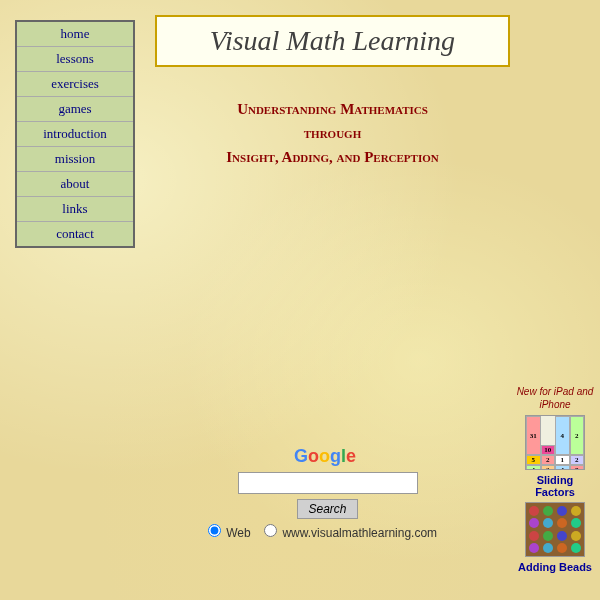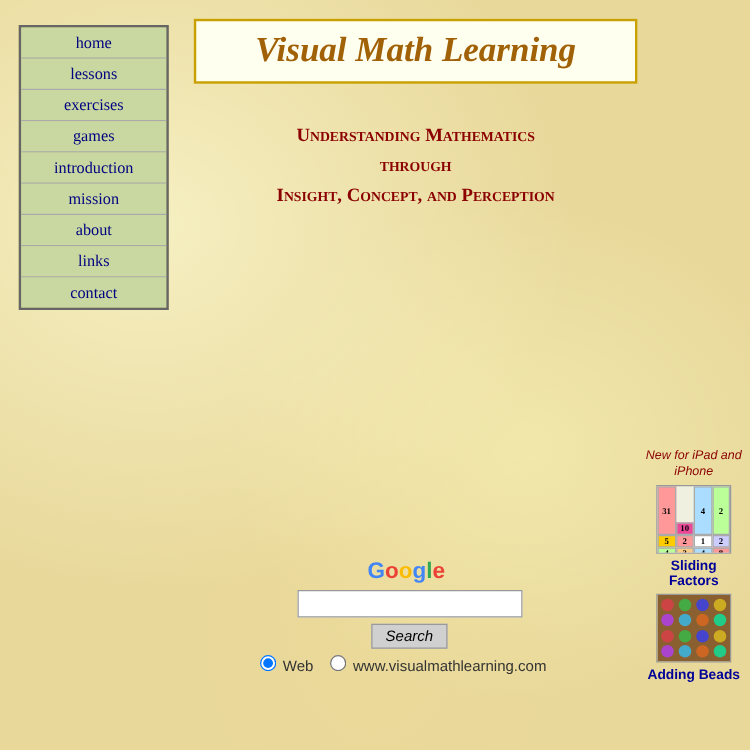--- a/index.html
+++ b/index.html
@@ -59,22 +59,22 @@
       border: 2px solid #c8a000;
       background: #fffff0;
       padding: 8px 20px;
       text-align: center;
       margin-bottom: 30px;
     }
 
     .site-title {
       font-size: 28px;
       font-style: italic;
-      font-weight: bold;
-      color: #a16207;
+      font-weight: normal;
+      color: #404040;
       font-family: Times New Roman, serif;
     }
 
     .subtitle {
       text-align: center;
       margin-top: 15px;
       color: #8b0000;
       font-size: 15px;
       font-weight: bold;
       font-variant: small-caps;
@@ -140,21 +140,21 @@
       font-family: Arial, sans-serif;
     }
 
     .search-options label {
       margin-right: 10px;
     }
 
     
     .right-sidebar {
       position: absolute;
-      top: 358px;
+      top: 385px;
       right: 5px;
       width: 80px;
       text-align: center;
     }
 
     .new-for-label {
       font-size: 10px;
       font-style: italic;
       color: #8b0000;
       line-height: 1.3;
@@ -246,21 +246,21 @@
   </nav>
 
   <div class="main-content">
     <div class="title-box">
       <span class="site-title">Visual Math Learning</span>
     </div>
 
     <div class="subtitle">
       <span>Understanding Mathematics</span><br>
       <span>through</span><br>
-      <span>Insight, Concept, and Perception</span>
+      <span>Insight, Adding, and Perception</span>
     </div>
   </div>
 
   <div class="search-section">
     <div class="search-bar">
       <div class="google-logo">
         <span>G</span><span>o</span><span>o</span><span>g</span><span>l</span><span>e</span>
       </div>
       <input type="text" class="search-input" style="">
       <button class="search-button">Search</button>

